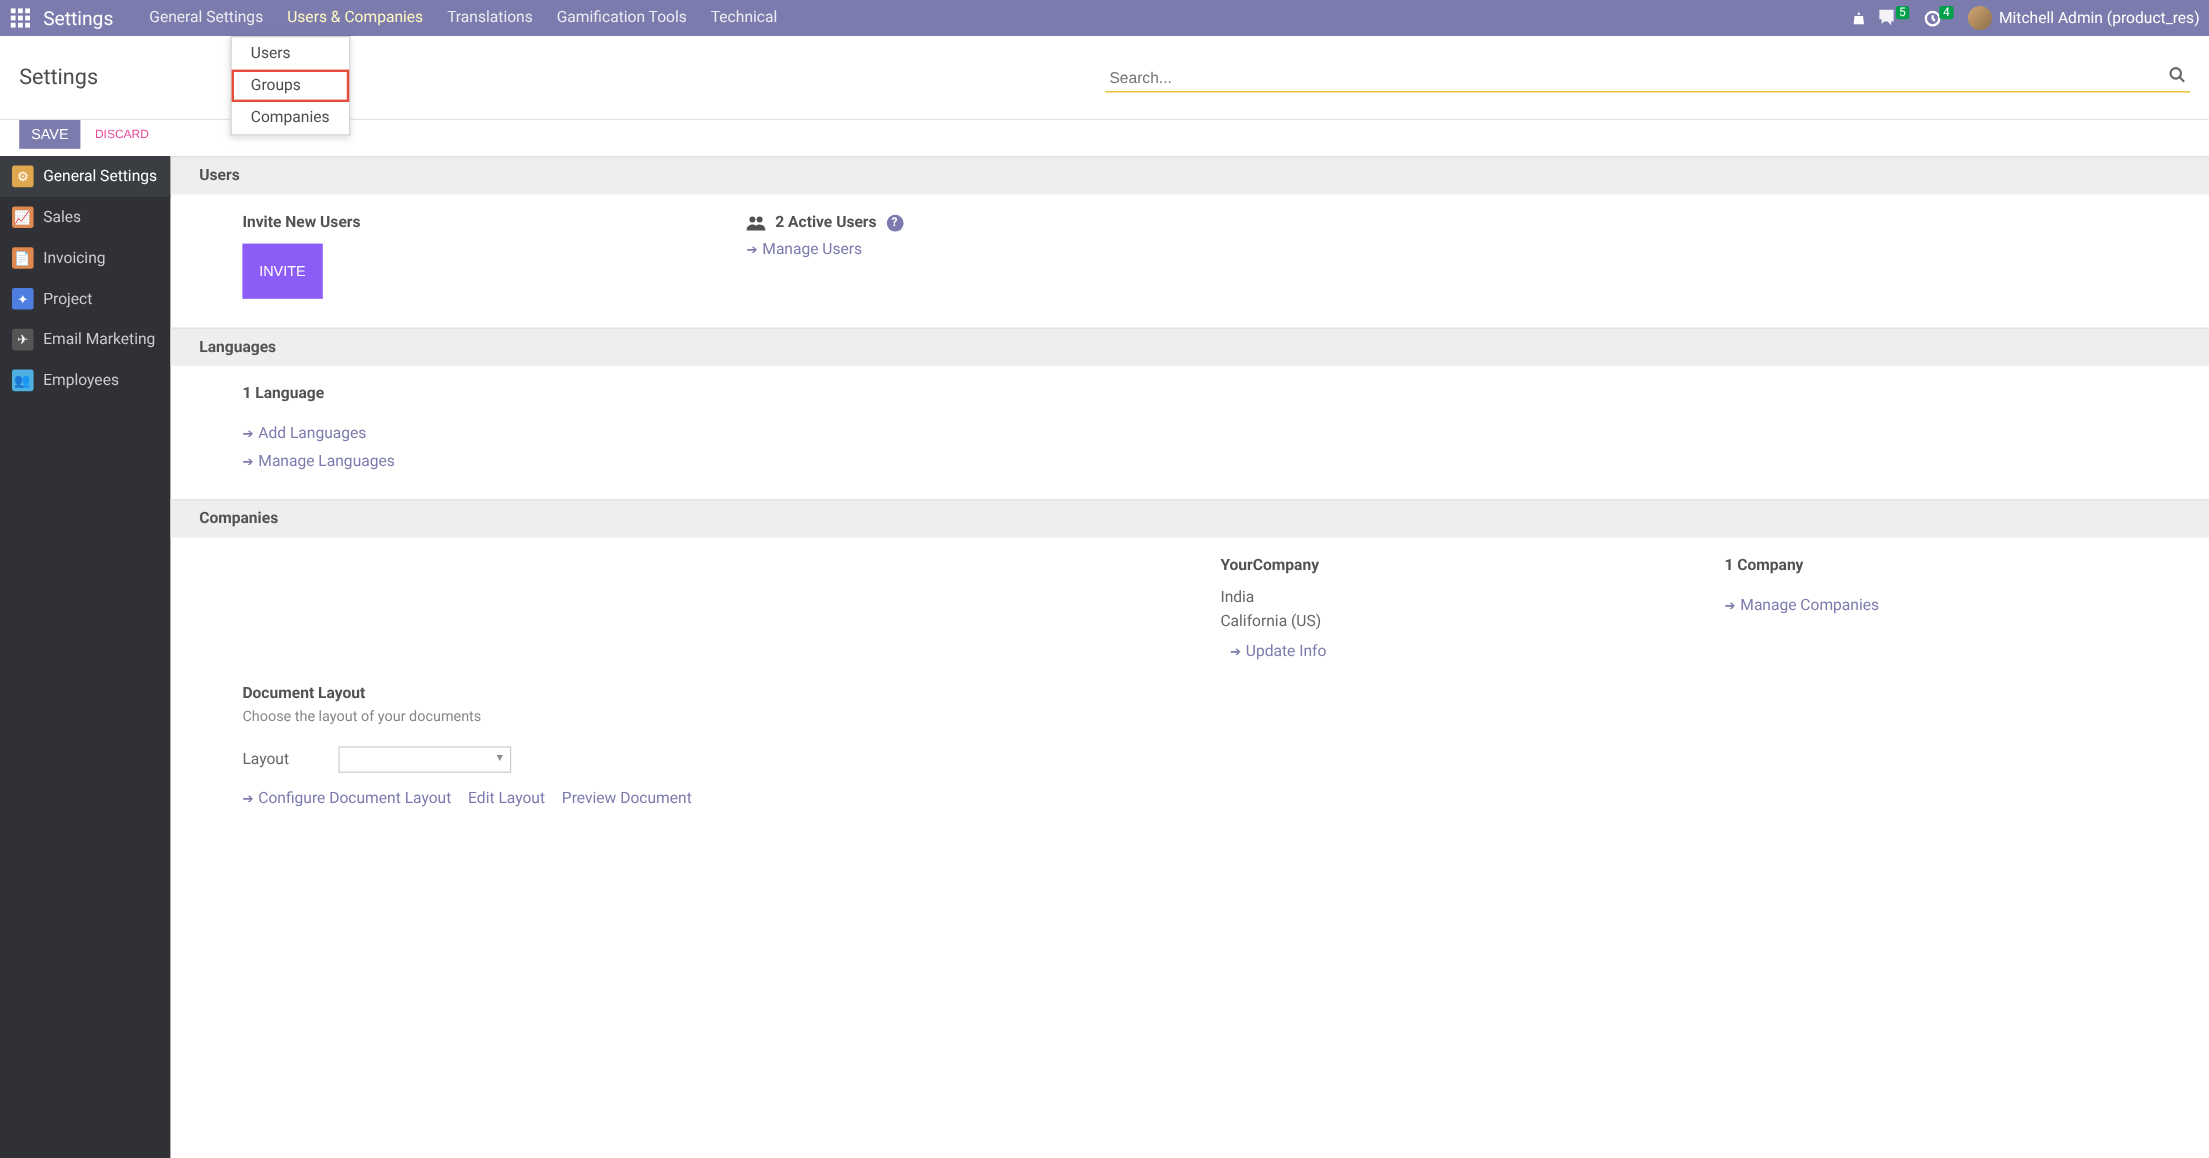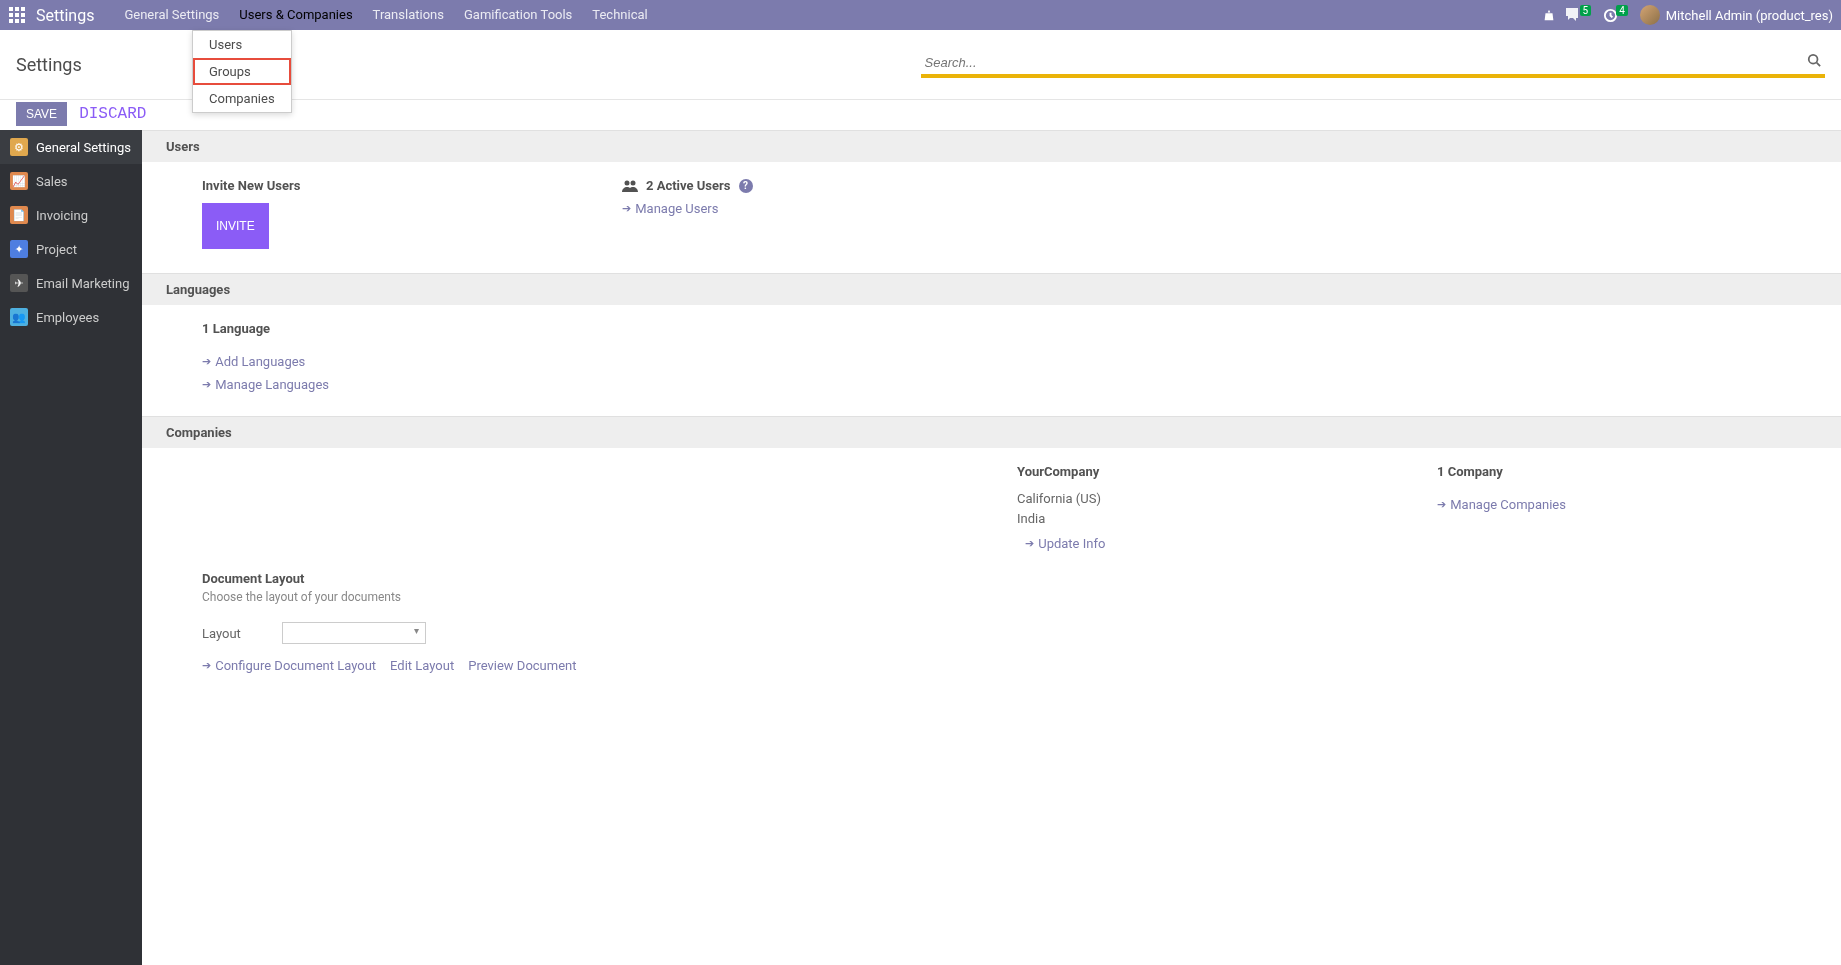--- a/index.html
+++ b/index.html
@@ -5,41 +5,41 @@
 * { box-sizing: border-box; margin: 0; padding: 0; }
 body { font-family: -apple-system, BlinkMacSystemFont, "Segoe UI", Roboto, "Helvetica Neue", Arial, sans-serif; font-size: 13px; color: #4c4c4c; background: #fff; }
 
 
 .topnav { background: #7c7bad; height: 30px; display: flex; align-items: center; padding: 0 8px; color: #fff; position: relative; z-index: 10; }
 .topnav .apps-icon { width: 18px; height: 18px; display: flex; flex-wrap: wrap; margin-right: 10px; cursor: pointer; }
 .topnav .apps-icon span { width: 4px; height: 4px; background: #fff; margin: 1px; }
 .topnav .brand { font-size: 16px; font-weight: 400; margin-right: 20px; color: #fff; }
 .topnav .menu { display: flex; gap: 0; }
 .topnav .menu-item { padding: 0 10px; line-height: 30px; color: rgba(255,255,255,0.85); cursor: pointer; font-size: 13px; }
-.topnav .menu-item.active { color: #000000; }
+.topnav .menu-item.active { color: #fef9c3; }
 .topnav .right { margin-left: auto; display: flex; align-items: center; gap: 10px; }
 .topnav .icon-btn { position: relative; color: #fff; cursor: pointer; display: flex; align-items: center; }
 .topnav .badge { background: #00a04a; color: #fff; font-size: 10px; padding: 0 3px; border-radius: 2px; position: relative; top: -5px; left: -2px; }
 .topnav .user { display: flex; align-items: center; gap: 6px; color: #fff; cursor: pointer; }
 .topnav .avatar { width: 20px; height: 20px; border-radius: 50%; background: linear-gradient(135deg,#d4a574,#8b6f47); }
 
 
 .dropdown { position: absolute; top: 30px; left: 192px; background: #fff; border: 1px solid #ccc; box-shadow: 0 2px 6px rgba(0,0,0,0.15); min-width: 96px; z-index: 20; }
 .dropdown-item { padding: 6px 16px; cursor: pointer; color: #4c4c4c; }
 .dropdown-item.highlighted { outline: 2px solid #e74c3c; outline-offset: -2px; }
 
 
 .control-panel { display: flex; align-items: center; padding: 8px 16px; border-bottom: 1px solid #e5e5e5; height: 70px; }
 .breadcrumb { font-size: 18px; color: #4c4c4c; }
 .search-wrap { margin-left: auto; width: 50%; position: relative; }
-.search-input { width: 100%; border: none; border-bottom: 4px solid #eab308; padding: 4px 24px 4px 4px; font-size: 13px; outline: none; font-style: italic; }
+.search-input { width: 100%; border: none; border-bottom: 1px solid #eab308; padding: 4px 24px 4px 4px; font-size: 13px; outline: none; }
 .search-icon-right { position: absolute; right: 4px; top: 2px; color: #666; }
 .cp-buttons { position: absolute; top: 70px; left: 16px; display: flex; gap: 8px; align-items: center; }
 .btn-primary { background: #7c7bad; color: #fff; border: none; padding: 5px 10px; font-size: 12px; cursor: pointer; text-transform: uppercase; }
-.btn-secondary { background: none; border: none; color: #8b5cf6; cursor: pointer; font-size: 16px; text-transform: uppercase; padding: 5px 4px; font-family: Liberation Mono, monospace; }
+.btn-secondary { background: none; border: none; color: #ec4899; cursor: pointer; font-size: 10px; text-transform: uppercase; padding: 5px 4px; }
 
 
 .main-wrap { display: flex; height: calc(100vh - 100px); }
 .sidebar { width: 142px; background: #2f3136; padding-top: 0; }
 .sidebar-item { display: flex; align-items: center; gap: 8px; padding: 8px 10px; color: #ccc; cursor: pointer; font-size: 13px; }
 .sidebar-item.active { background: #3a3d42; color: #fff; }
 .sidebar-icon { width: 18px; height: 18px; display: flex; align-items: center; justify-content: center; border-radius: 2px; font-size: 11px; color: #fff; }
 .ic-gen { background: #e0a84e; }
 .ic-sales { background: #e0894e; }
 .ic-inv { background: #e0894e; }
@@ -219,22 +219,22 @@
           <span>Manage Languages</span>
         </div>
       </div>
     </div>
 
     <div class="section-header">Companies</div>
     <div class="section-body" style="flex-direction:column; gap:20px;">
       <div style="display:flex; gap:40px;justify-content:flex-end;">
         <div class="col">
           <span class="field-label">YourCompany</span>
+          <div class="addr-line">India</div>
           <div class="addr-line">California (US)</div>
-          <div class="addr-line">India</div>
           <div class="link-action" style="margin-left:8px;">
             <span class="arrow">➔</span>
             <span>Update Info</span>
           </div>
         </div>
         <div class="col">
           <span class="field-label">1 Company</span>
           <div class="link-action">
             <span class="arrow">➔</span>
             <span>Manage Companies</span>

